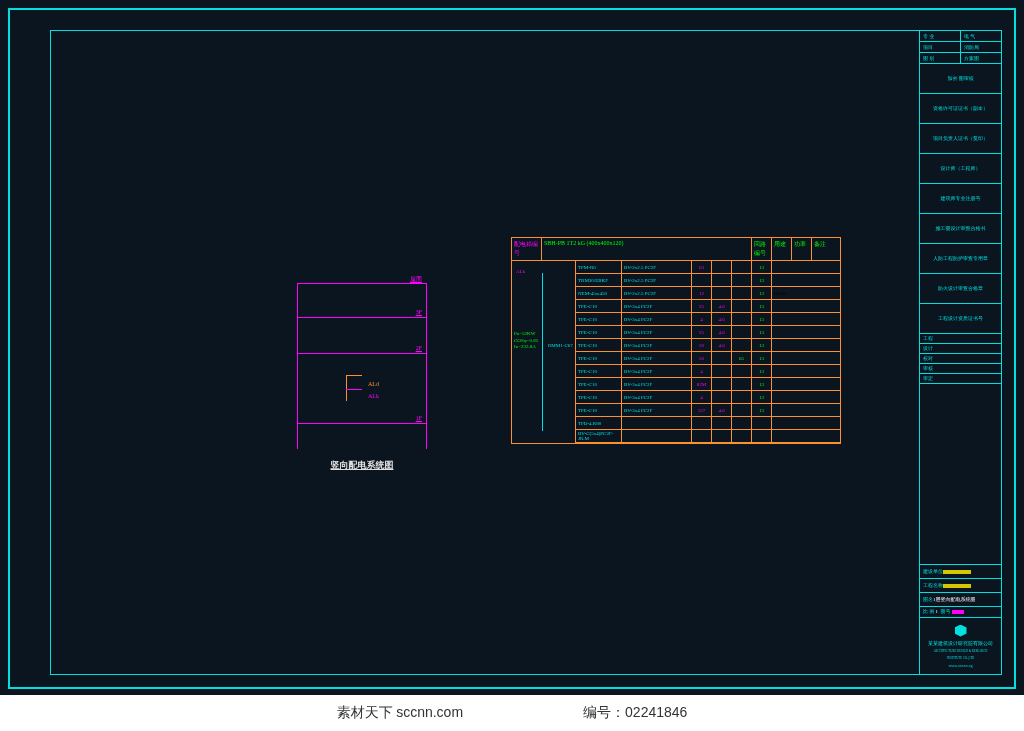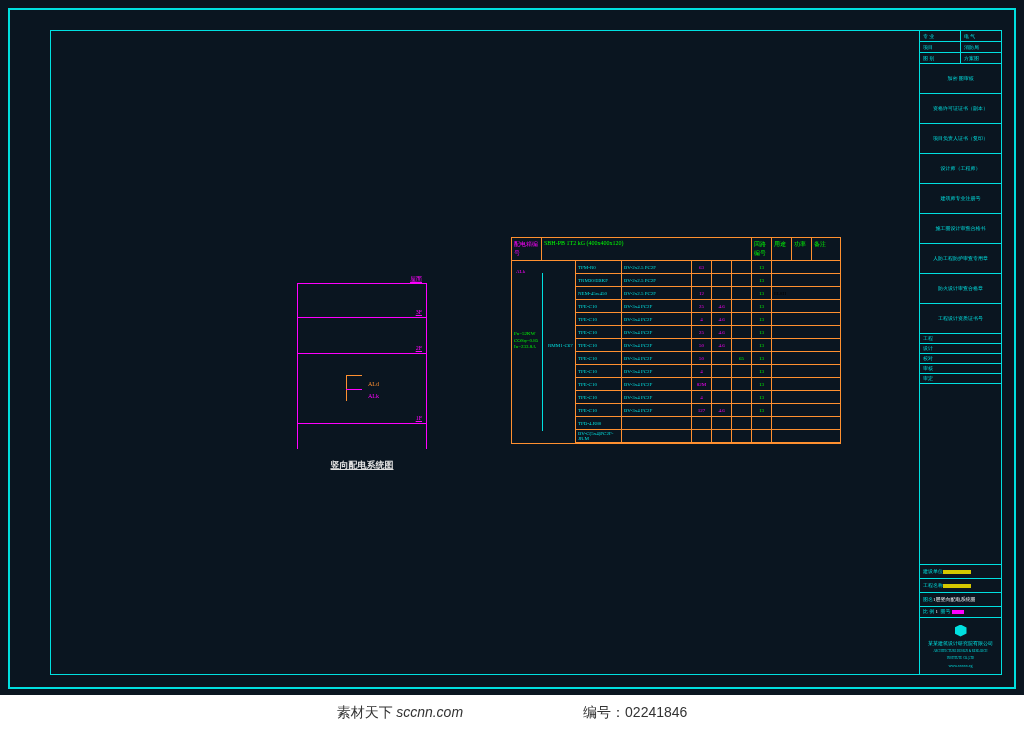--- a/index.html
+++ b/index.html
@@ -354,18 +354,18 @@
             </div>
           </div>
       </div>
     </div>
 
   </div>
 </div>
 
 <div class="footer">
   <div>
-    <span>素材天下 </span><span style="font-family:Arial;font-style:italic;">sccnn.com</span>
+    <span>素材天下 </span><span style="font-family:Arial;">sccnn.com</span>
   </div>
   <div>
     <span>编号：</span><span style="font-family:Arial;">02241846</span>
   </div>
 </div>
 
 </body></html>

